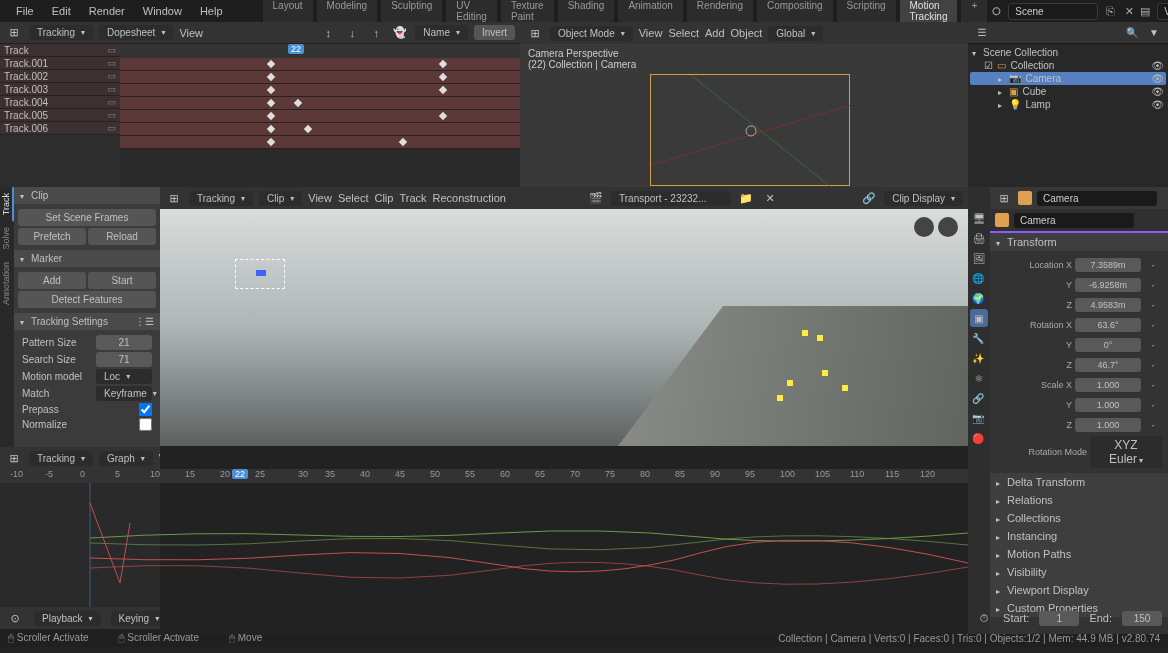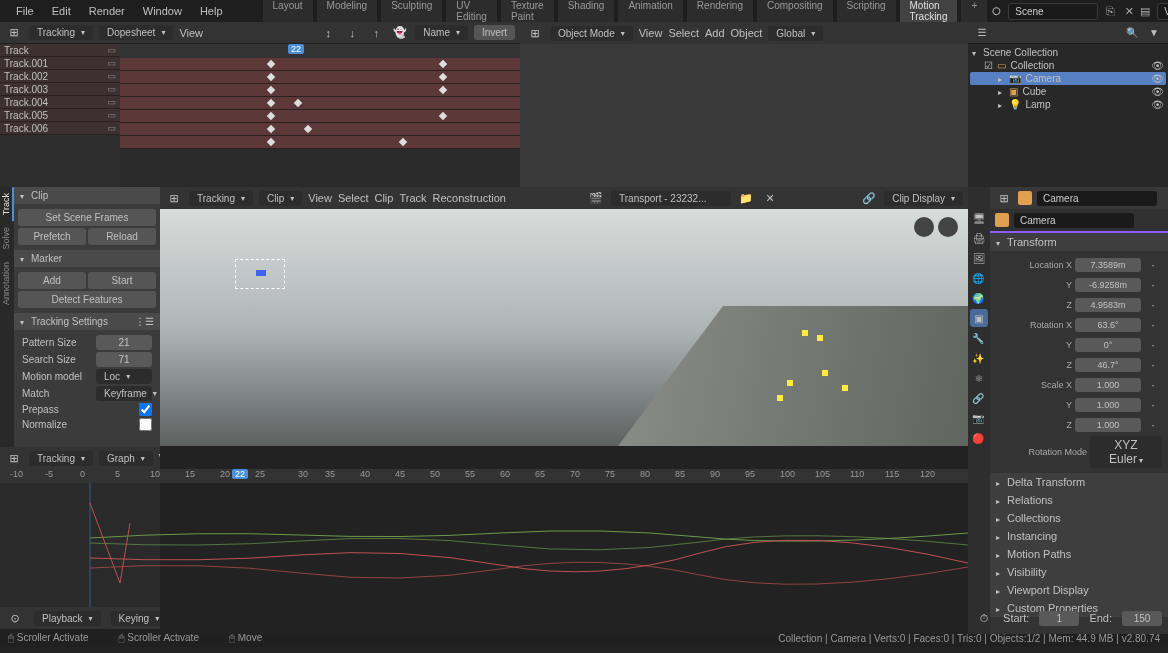--- a/index.html
+++ b/index.html
@@ -222,20 +222,33 @@
 
   <div class="viewport3d">
     <div class="vp-header">
       <span class="icon-btn">⊞</span>
       <span class="dropdown chev">Object Mode</span>
       <span class="menu-item">View</span>
       <span class="menu-item">Select</span>
       <span class="menu-item">Add</span>
       <span class="menu-item">Object</span>
       <span class="dropdown chev">Global</span>
+    </div>
+    <div class="vp-body">
+      <div class="vp-label">
+        <div>Camera Perspective</div>
+        <div>(22) Collection | Camera</div>
+      </div>
+      <div class="cam-rect">
+        <svg width="200" height="112" style="position:absolute">
+          <line x1="0" y1="90" x2="200" y2="30" stroke="#7a3030" stroke-width="1"></line>
+          <line x1="40" y1="0" x2="180" y2="112" stroke="#3a6a3a" stroke-width="1"></line>
+          <circle cx="100" cy="56" r="5" fill="none" stroke="#aaa"></circle>
+        </svg>
+      </div>
     </div>
   </div>
 
   <div class="outliner">
     <div class="outl-header">
       <span class="icon-btn">☰</span>
       <span style="display:flex; gap:3px;">
         <span class="icon-btn">🔍</span>
         <span class="icon-btn">▼</span>
       </span>

